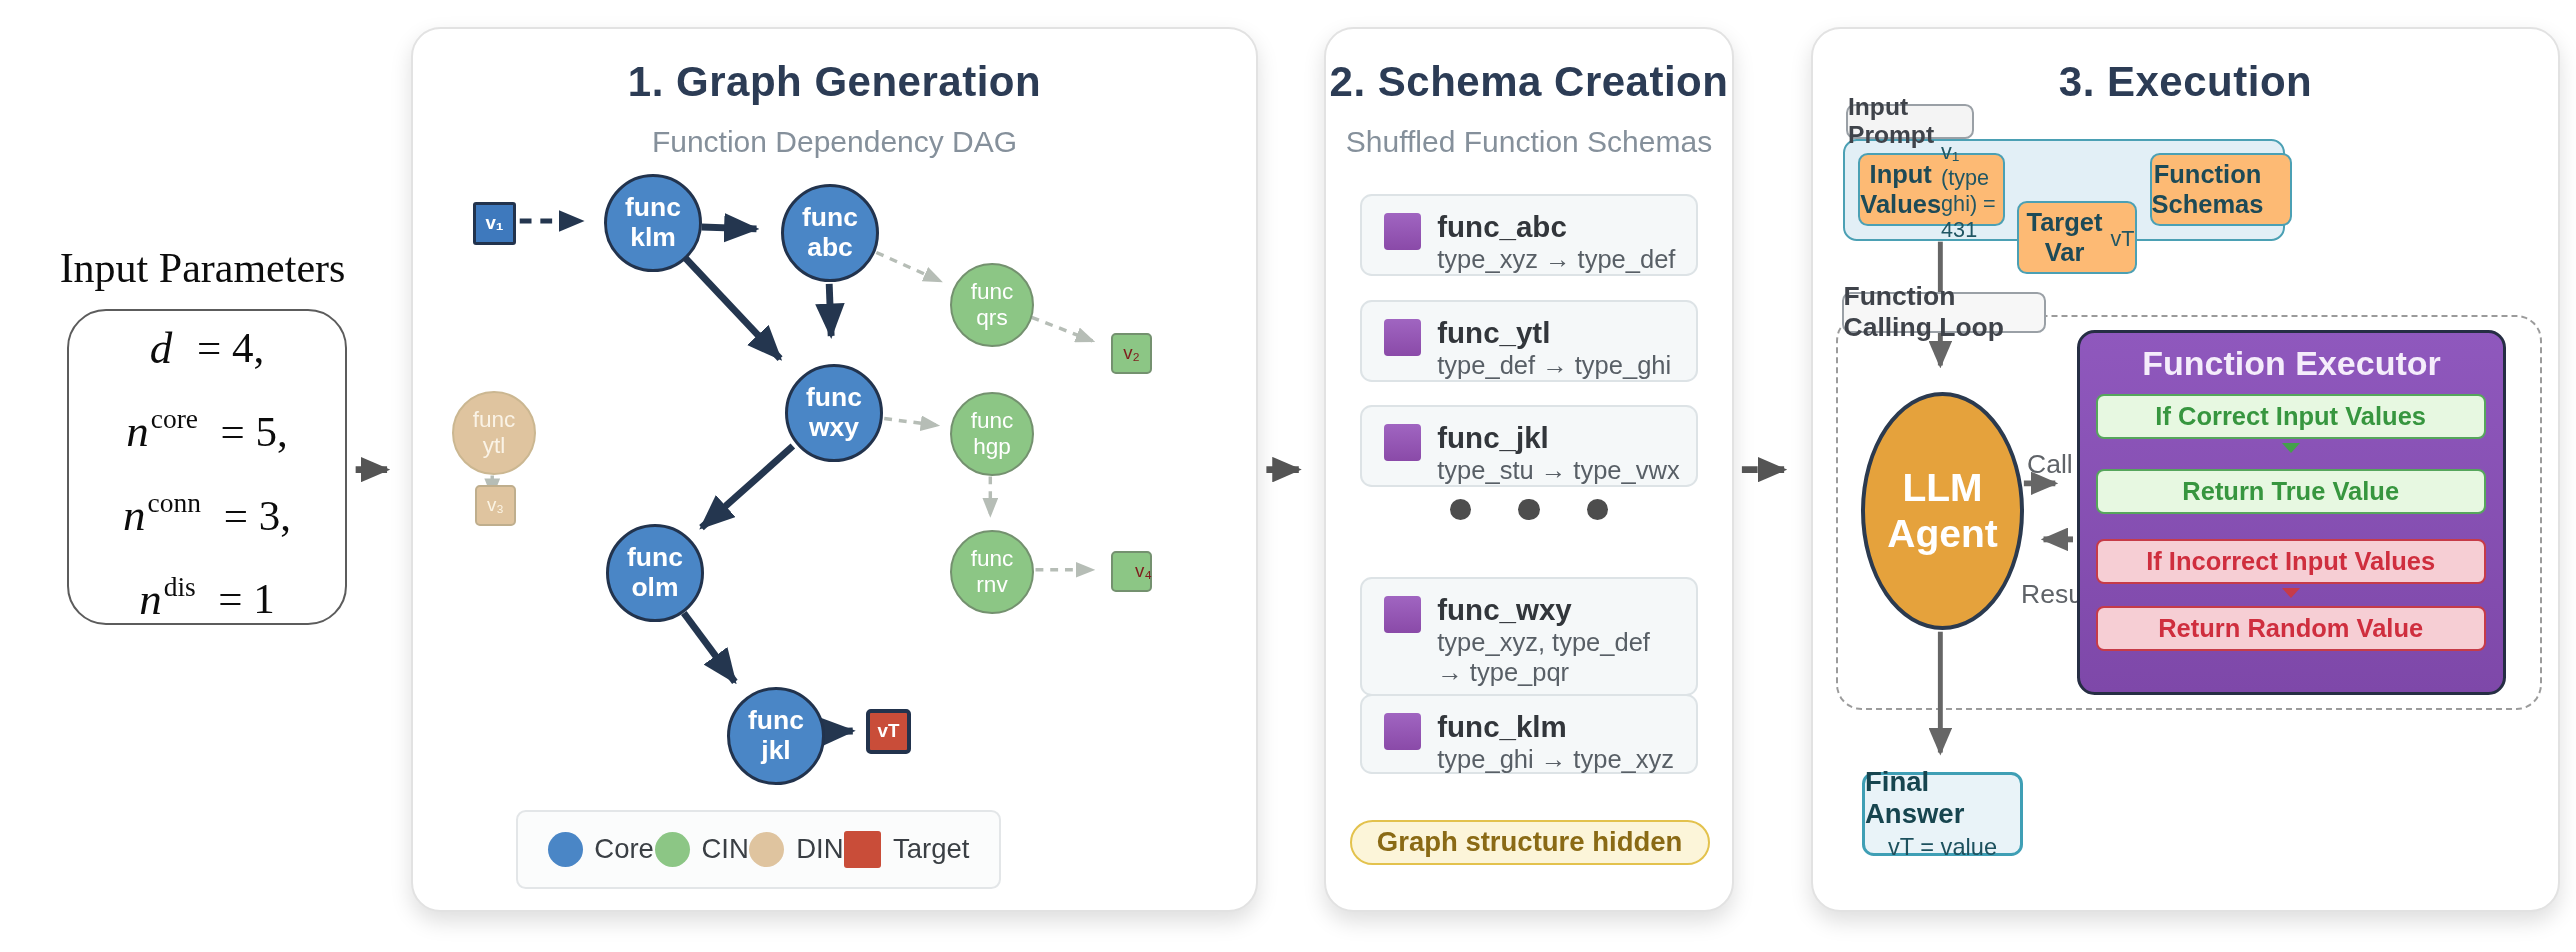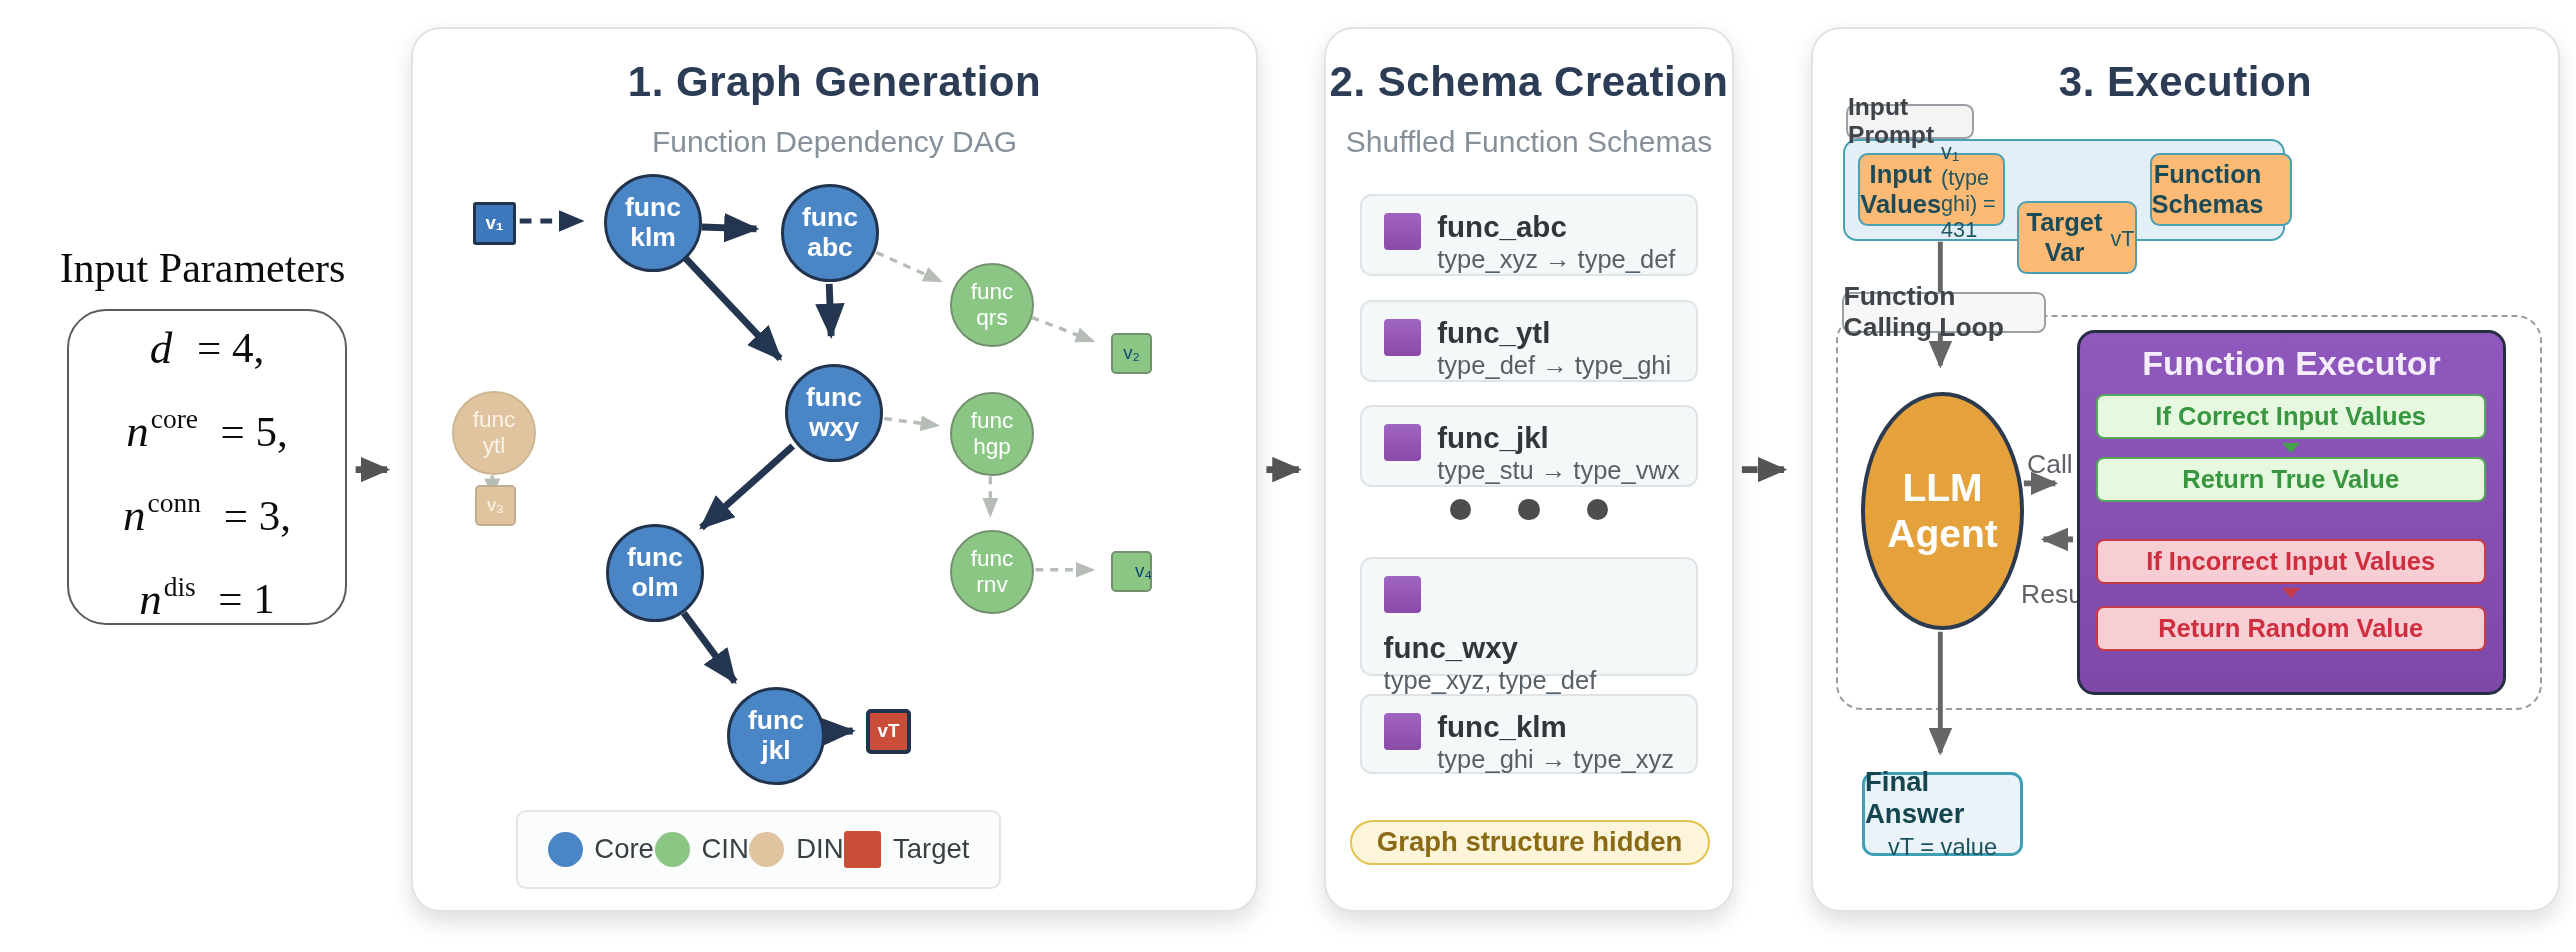--- a/index.html
+++ b/index.html
@@ -49,21 +49,21 @@
   }
   .n-core{background:#4a86c6;border:3.9px solid #22334d;border-radius:50%;
     color:#fff;font-weight:700;font-size:26.5px;line-height:29.5px;}
   .n-cin{background:#8cc685;border:2.9px solid #74916f;border-radius:50%;
     color:#fff;font-size:22.6px;line-height:25.5px;}
   .n-din{background:#dfc49f;border:2.9px solid #cbb791;border-radius:50%;
     color:#faf3e6;font-size:22.6px;line-height:25.5px;}
   .n-insq{background:#3e79bd;border:3.9px solid #22334d;border-radius:3px;
     color:#fff;font-weight:700;font-size:18.7px;}
   .n-cinsq{background:#8cc685;border:2.9px solid #74916f;border-radius:4.9px;
-    color:#0c4a6e;font-size:18.7px;}
+    color:#7f1d1d;font-size:18.7px;}
   .n-dinsq{background:#dfc49f;border:2.9px solid #bfae8d;border-radius:4.9px;
     color:#fbf4e4;font-size:18.7px;}
   .n-tgtsq{background:#c94d39;border:4.9px solid #22334d;border-radius:4.9px;
     color:#fff;font-weight:700;font-size:18.7px;}
   
   #legend{
     position:absolute;left:103px;top:781px;width:485px;height:79px;
     background:#fbfcfc;border:2px solid #e3e6e8;border-radius:9.8px;
     box-sizing:border-box;display:flex;align-items:center;
     justify-content:space-between;padding:0 29.5px;
@@ -250,21 +250,21 @@
       <div class="schema-sig">type_stu → type_vwx</div>
     </div>
   </div>
 
   <div id="dots-row">
     <div class="dot"></div>
     <div class="dot"></div>
     <div class="dot"></div>
   </div>
 
-  <div class="schema-card" style="top:528px;height:119px;flex-direction:column;">
+  <div class="schema-card" style="top:548px;height:119px;">
     <div class="schema-icon"></div>
     <div>
       <div class="schema-name">func_wxy</div>
       <div class="schema-sig">type_xyz, type_def
 → type_pqr</div>
     </div>
   </div>
   <div class="schema-card" style="top:665px;height:80px;">
     <div class="schema-icon"></div>
     <div>
@@ -301,21 +301,21 @@
 
   <div id="llm-agent">LLM
 Agent</div>
   <div class="arrow-caption" id="call-label">Call</div>
   <div class="arrow-caption" id="result-label">Result</div>
 
   <div id="executor">
     <div id="executor-title">Function Executor</div>
     <div class="exe-box exe-green" style="top:61px;">If Correct Input Values</div>
     <div class="exe-tri tri-green" style="top:110px;"></div>
-    <div class="exe-box exe-green" style="top:124px;">Return True Value</div>
+    <div class="exe-box exe-green" style="top:136px;">Return True Value</div>
     <div class="exe-box exe-red" style="top:206px;">If Incorrect Input Values</div>
     <div class="exe-tri tri-red" style="top:255px;"></div>
     <div class="exe-box exe-red" style="top:273px;">Return Random Value</div>
   </div>
 
   <div id="final-answer">
     <div id="fa-title">Final Answer</div>
     <div id="fa-value">vT = value</div>
   </div>
 </div>

